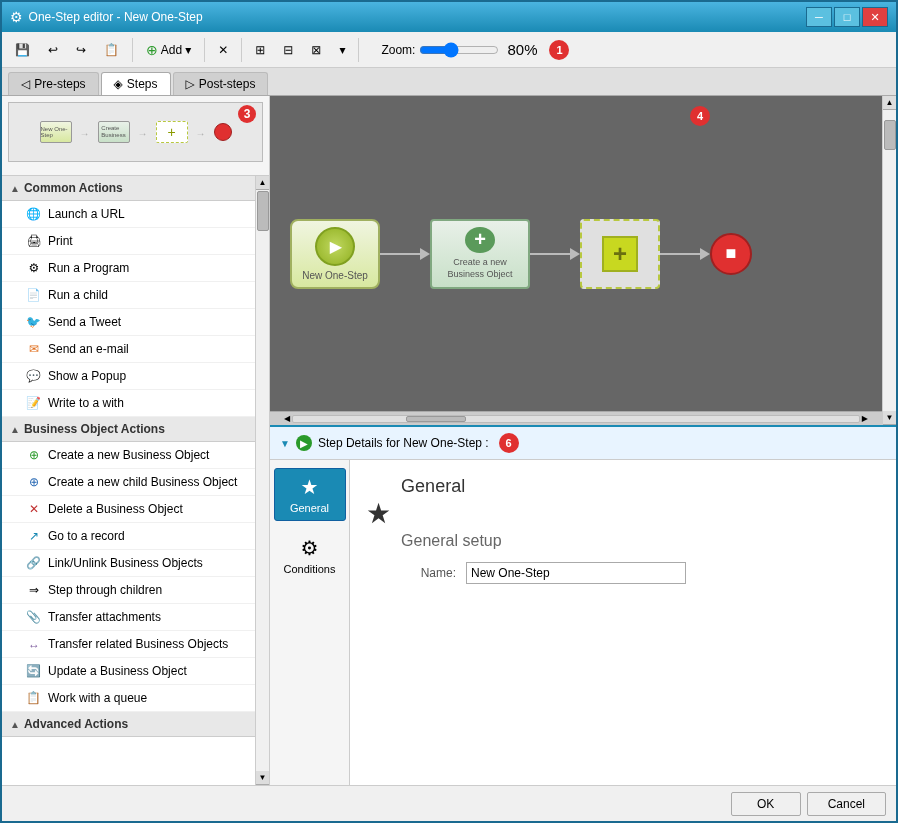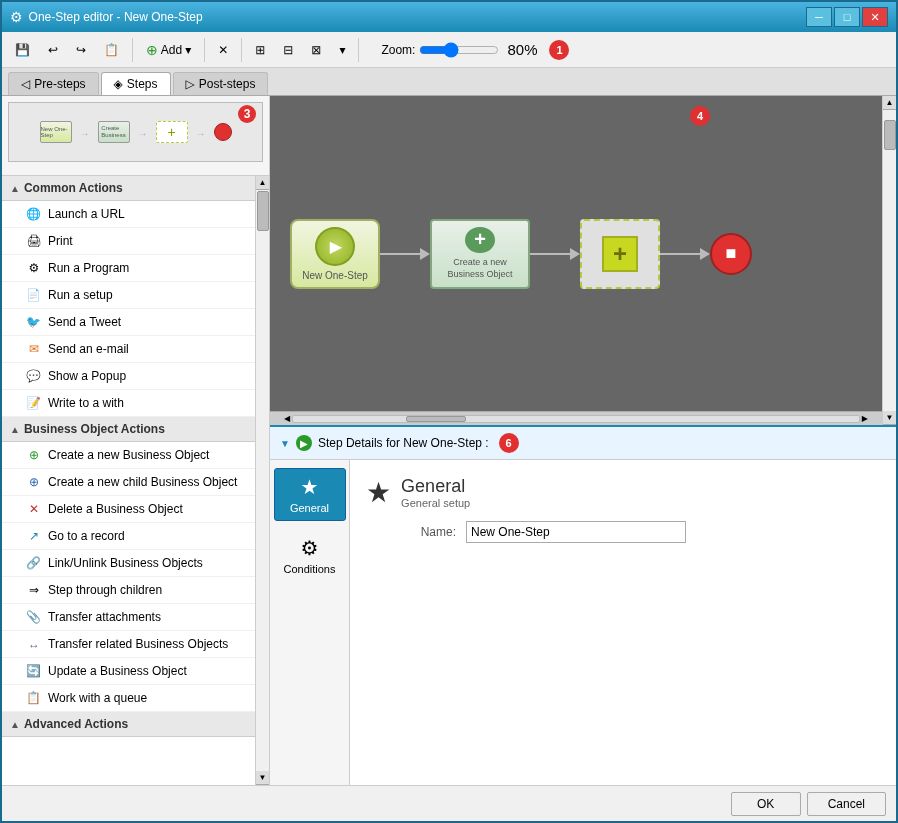--- a/index.html
+++ b/index.html
@@ -186,21 +186,21 @@
       gap: 3px;
     }
     .nav-item.active { background: #1a8ab4; color: white; border-color: #1060a0; }
     .nav-item .nav-icon { font-size: 20px; }
     .nav-item .nav-label { font-size: 11px; text-align: center; }
 
     .step-main { flex: 1; padding: 16px; overflow-y: auto; }
     .step-title-area { display: flex; align-items: center; gap: 10px; margin-bottom: 12px; }
     .step-star { font-size: 28px; color: #333; }
     .step-title-text h2 { font-size: 18px; font-weight: normal; color: #333; }
-    .step-title-text p { font-size: 11px; color: #666; }
+    .step-title-text p { font-size: 16px; color: #666; margin-top: 35px; }
 
     .form-row { display: flex; align-items: center; margin-bottom: 10px; }
     .form-label { width: 100px; text-align: right; padding-right: 10px; color: #555; font-size: 12px; }
     .form-input { width: 220px; height: 22px; border: 1px solid #aaa; padding: 0 4px; font-size: 12px; }
     .form-textarea { width: 320px; height: 40px; border: 1px solid #aaa; padding: 2px 4px; font-size: 12px; resize: none; }
     .form-value { font-weight: bold; color: #333; }
 
     .step-footer { padding: 8px 16px; border-top: 1px solid #eee; display: flex; justify-content: flex-start; }
     .options-btn {
       padding: 4px 12px; background: #f0f0f0; border: 1px solid #aaa;
@@ -322,21 +322,21 @@
           <div class="action-item">
             <span class="action-icon">🖨</span>
             <span>Print</span>
           </div>
           <div class="action-item">
             <span class="action-icon">⚙</span>
             <span>Run a Program</span>
           </div>
           <div class="action-item">
             <span class="action-icon">📄</span>
-            <span>Run a setup</span>
+            <span>Run a child</span>
           </div>
           <div class="action-item">
             <span class="action-icon icon-tweet">🐦</span>
             <span>Send a Tweet</span>
           </div>
           <div class="action-item">
             <span class="action-icon icon-email">✉</span>
             <span>Send an e-mail</span>
           </div>
           <div class="action-item">

